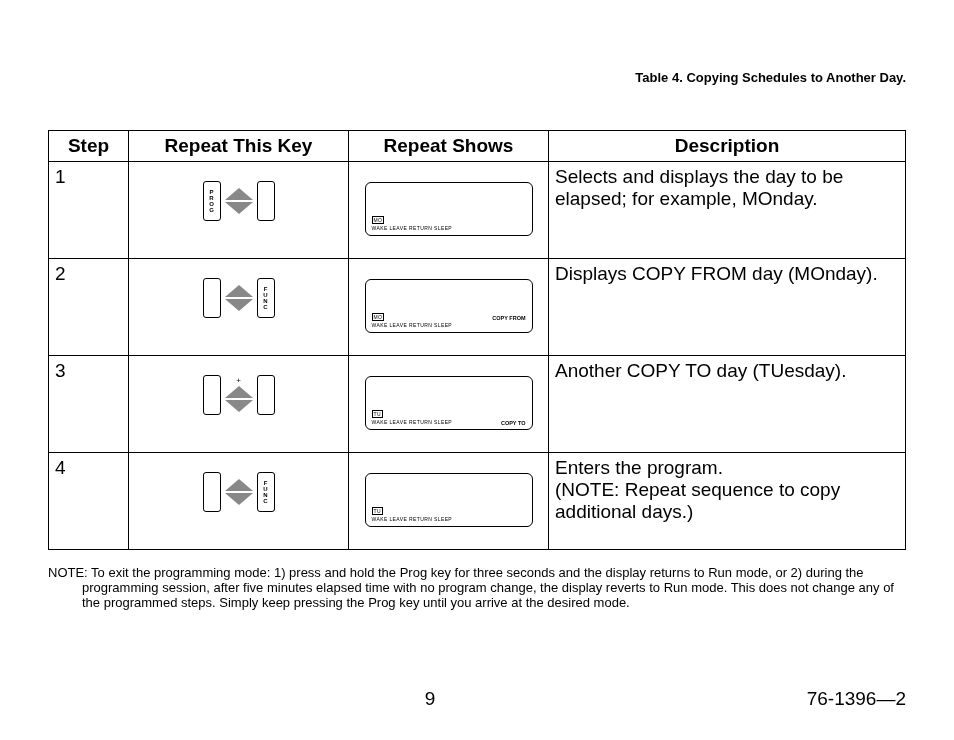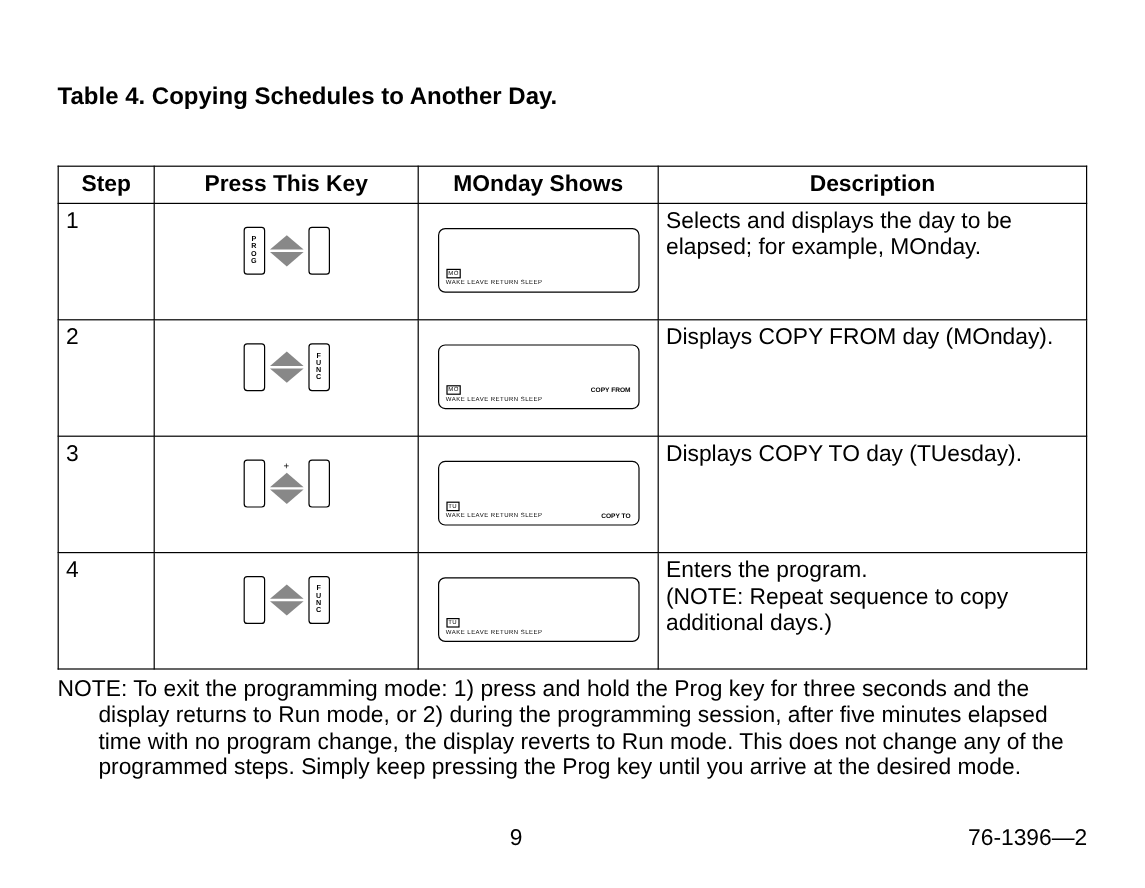--- a/index.html
+++ b/index.html
@@ -12,23 +12,23 @@
     height: 740px;
   }
   .page {
     box-sizing: border-box;
     width: 954px;
     height: 740px;
     padding: 70px 48px 0 48px;
     position: relative;
   }
   .caption {
-    text-align: left;
+    text-align: right;
     font-weight: bold;
-    font-size: 20px;
+    font-size: 13px;
     margin-bottom: 6px;
   }
   table {
     width: 100%;
     border-collapse: collapse;
     table-layout: fixed;
     margin-top: 45px;
   }
   th, td {
     border: 1px solid #000;
@@ -102,23 +102,23 @@
   .lcd .extra {
     position:absolute; right:6px; bottom:11px;
     font-size:5.5px; font-weight:bold;
   }
   .lcd .extra2 {
     position:absolute; right:6px; bottom:3px;
     font-size:5.5px; font-weight:bold;
   }
 
   .note {
-    font-size: 19px;
+    font-size: 13px;
     line-height: 1.15;
-    margin-top: 6px;
+    margin-top: 16px;
     padding-left: 34px;
     text-indent: -34px;
   }
 
   .footer {
     position:absolute; left:0; right:0; bottom:30px;
     display:flex; justify-content:space-between;
     padding: 0 48px;
     font-size:19px;
   }
@@ -134,22 +134,22 @@
   <table>
     <colgroup>
       <col class="c-step">
         <col class="c-key">
         <col class="c-disp">
         <col class="c-desc">
     </colgroup>
     <thead>
       <tr>
         <th>Step</th>
-        <th>Press This Key</th>
-        <th>MOnday Shows</th>
+        <th>Repeat This Key</th>
+        <th>Repeat Shows</th>
         <th>Description</th>
       </tr>
     </thead>
     <tbody id="tbody">
         <tr>
           <td class="stepno rowcell">1</td>
           <td class="cell-center rowcell">
             <div class="keywrap">
               <div class="keys">
                 <div class="sidebtn letters">
@@ -229,21 +229,21 @@
             <div class="dispwrap">
               <div class="lcd">
                 <div class="dayrow">
                   <span class="daybox">TU</span>
                 </div>
                 <div class="periods">WAKE   LEAVE   RETURN   SLEEP</div>
                 <div class="extra2">COPY TO</div>
               </div>
             </div>
           </td>
-          <td class="rowcell">Displays COPY TO day (TUesday).</td>
+          <td class="rowcell">Another COPY TO day (TUesday).</td>
         </tr>
         <tr>
           <td class="stepno rowcell">4</td>
           <td class="cell-center rowcell">
             <div class="keywrap">
               <div class="keys">
                 <div class="sidebtn blank"></div>
                 <div class="arrows">
                   <div class="tri-up"></div>
                   <div class="tri-down"></div>

